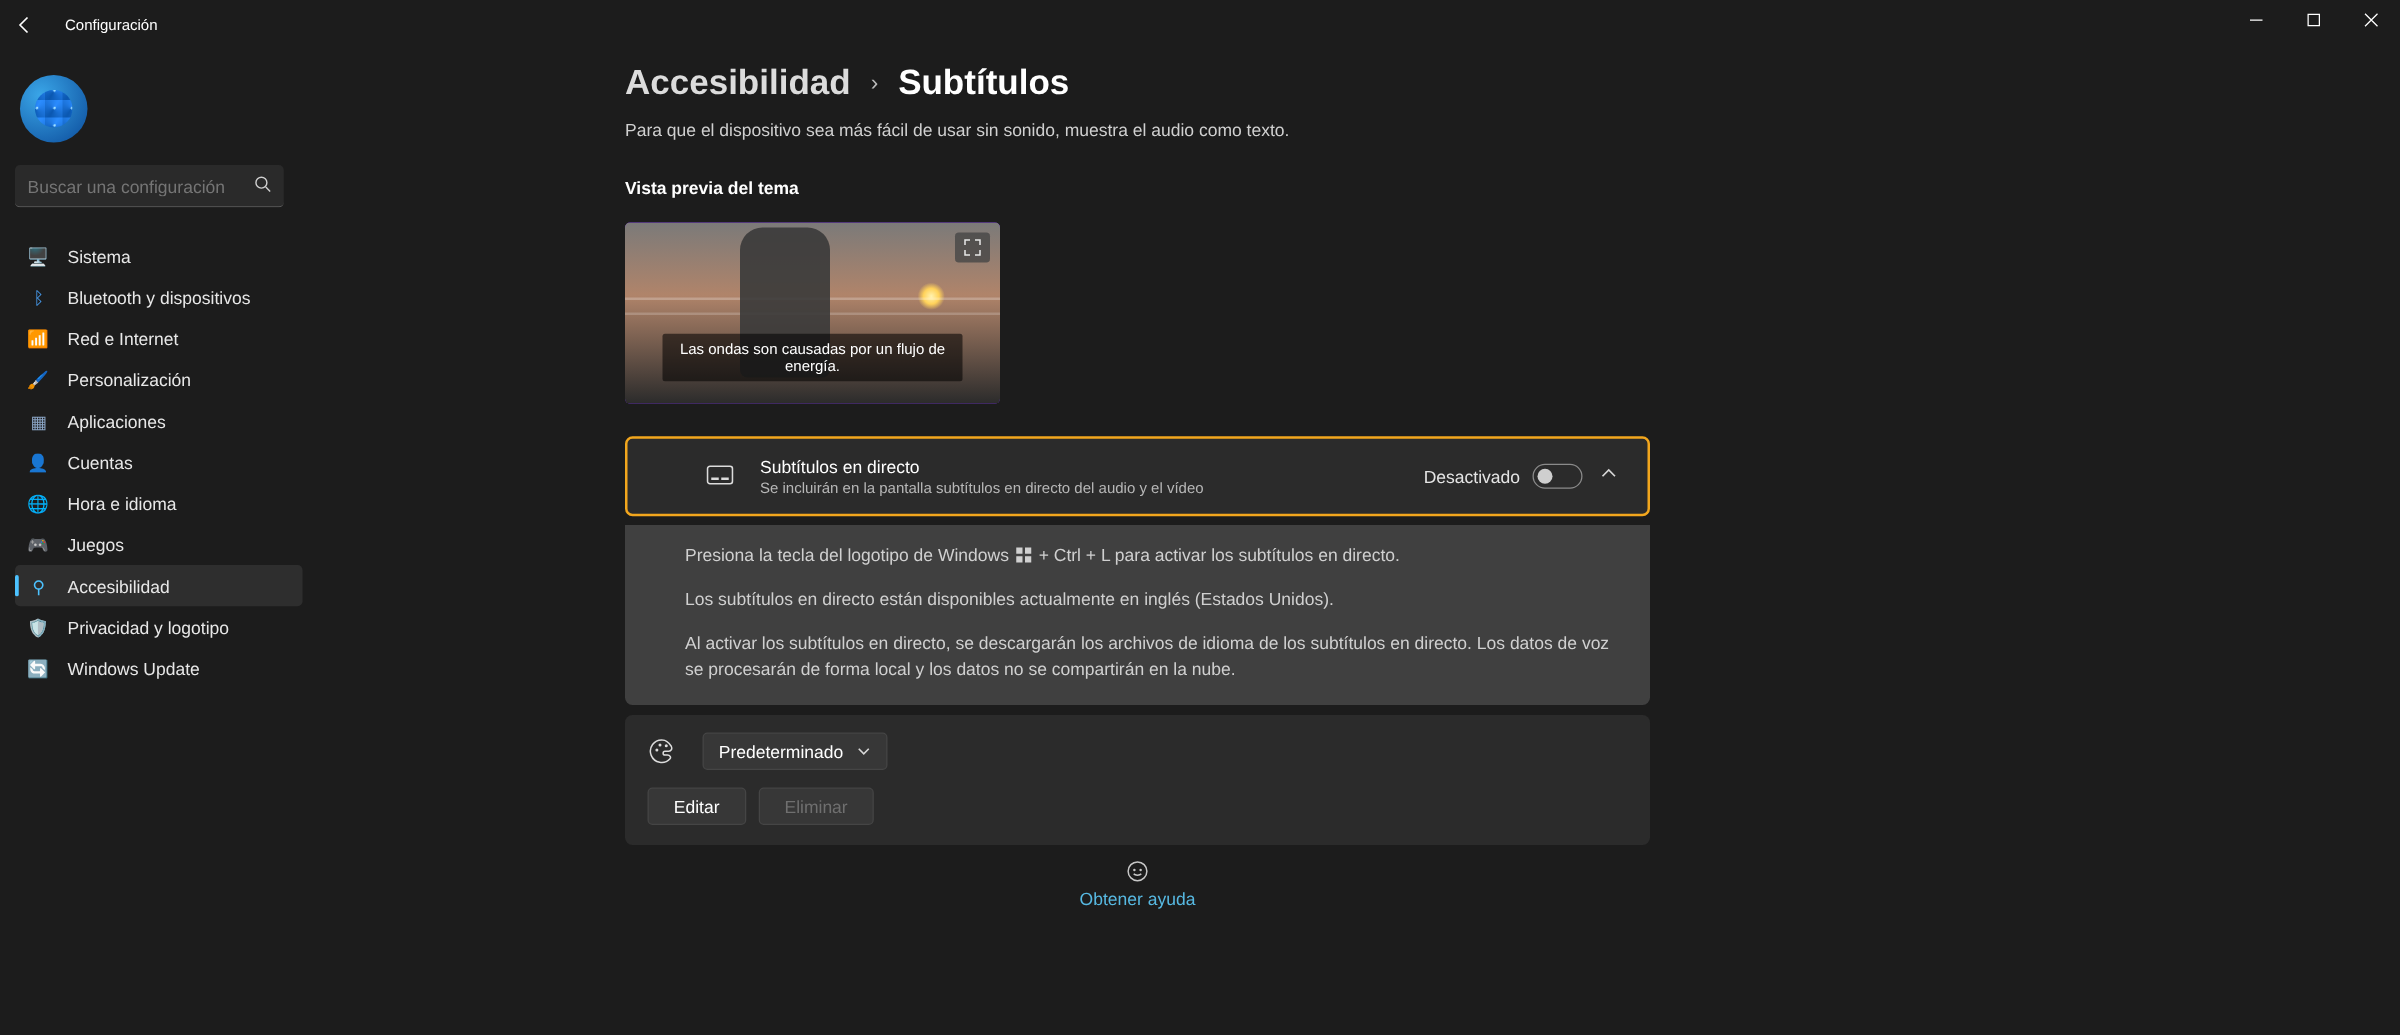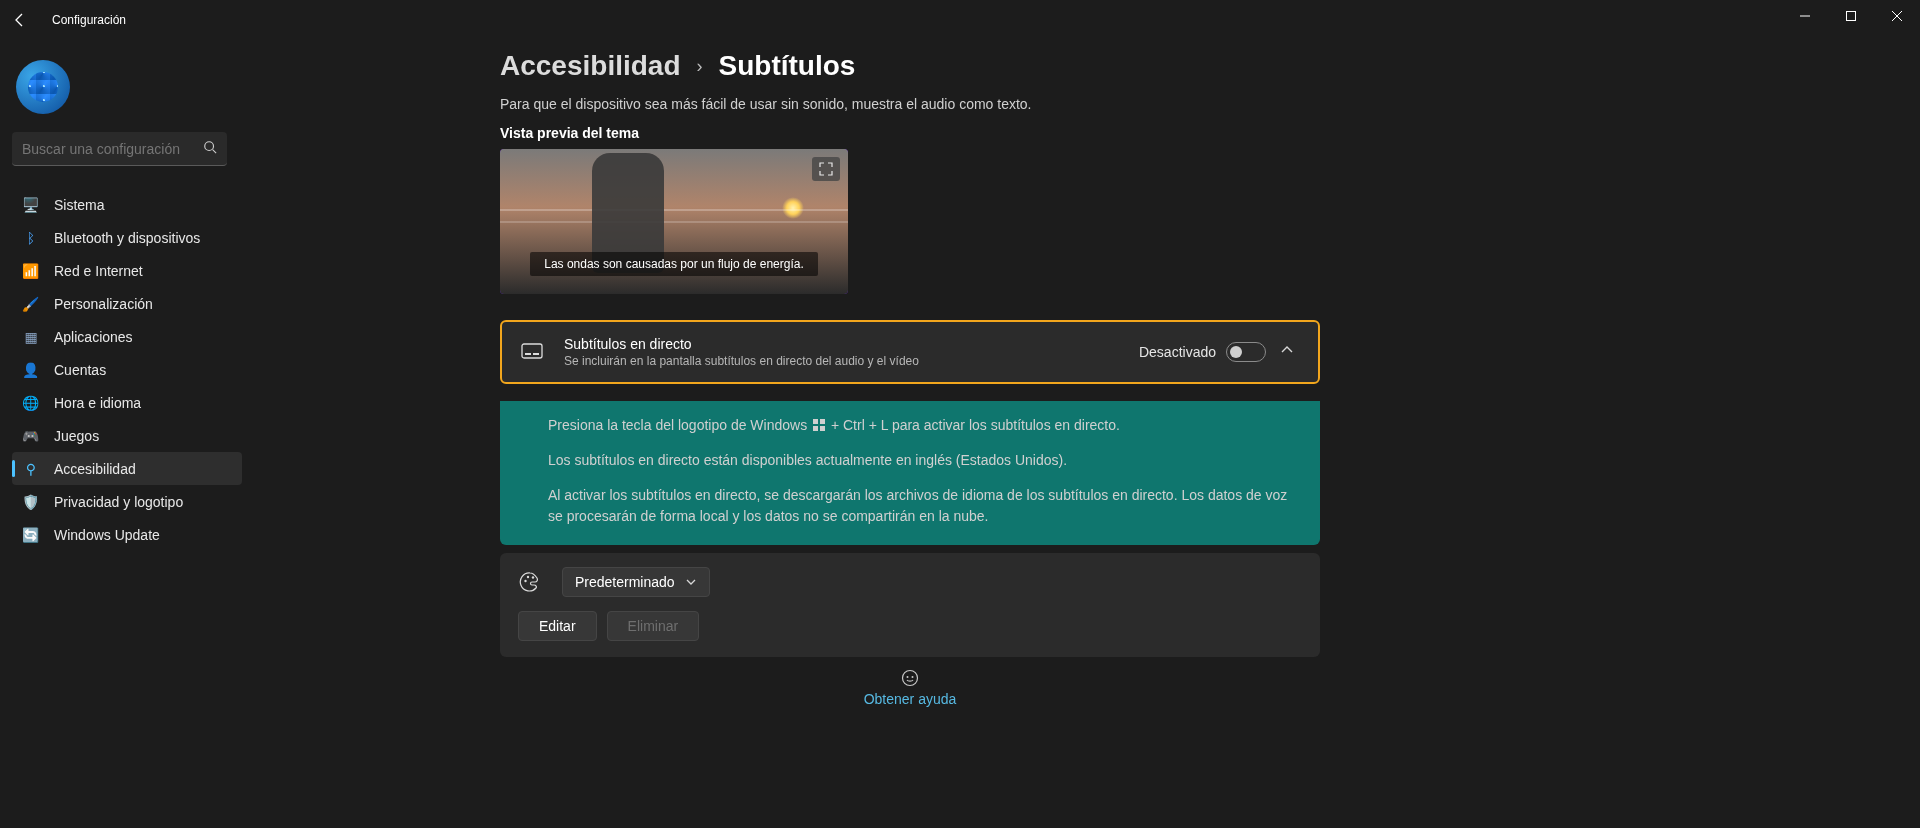--- a/index.html
+++ b/index.html
@@ -27,33 +27,33 @@
   .nav-item.active { background:#2e2e2e; position:relative;}
   .nav-item.active::before { content:""; position:absolute; left:0px; top:8px; bottom:8px; width:3px; background:#4cc2ff; border-radius:3px;}
 
   
   .main { position:absolute; left:500px; top:50px; width:820px; }
   .breadcrumb { display:flex; align-items:center; gap:16px; }
   .breadcrumb .crumb { font-size:28px; font-weight:600; color:#ffffff;}
   .breadcrumb .crumb.parent{ color:#dcdcdc; cursor:pointer;}
   .breadcrumb .sep { color:#bcbcbc; font-size:18px;}
   .subtitle { margin-top:14px; font-size:14px; color:#d0d0d0;}
-  .preview-label { margin-top:13px; font-size:14px; font-weight:600; color:#ffffff;}
-  .preview { position:relative; margin-top:8px; width:348px; height:145px; border-radius:4px; overflow:hidden; background:#6d28d9;}
+  .preview-label { margin-top:30px; font-size:14px; font-weight:600; color:#ffffff;}
+  .preview { position:relative; margin-top:20px; width:300px; height:145px; border-radius:4px; overflow:hidden; background:#6d28d9;}
   .preview .sky { position:absolute; inset:0; background:linear-gradient(180deg,#7b7a79 0%, #b0846a 40%, #2b2b2b 100%);}
   .preview .sun { position:absolute; right:44px; top:48px; width:22px; height:22px; border-radius:50%; background:radial-gradient(circle,#fff2b0 0%, #ffd25a 40%, rgba(255,210,90,0) 70%);}
   .preview .rail1 { position:absolute; left:0; top:60px; right:0; height:2px; background:rgba(255,255,255,0.25);}
   .preview .rail2 { position:absolute; left:0; top:72px; right:0; height:2px; background:rgba(255,255,255,0.2);}
   .preview .person { position:absolute; left:92px; top:4px; width:72px; height:120px; background:#3a3a3a; border-radius:18px 18px 6px 6px; opacity:0.9;}
   .preview .expand { position:absolute; right:8px; top:8px; width:28px; height:24px; background:rgba(70,70,70,0.8); border-radius:3px; display:flex; align-items:center; justify-content:center; cursor:pointer;}
   .preview .caption { position:absolute; left:30px; right:30px; bottom:18px; background:rgba(0,0,0,0.55); padding:5px 10px; font-size:12px; color:#fff; text-align:center; border-radius:2px;}
 
   
   .card { margin-top:26px; background:#2b2b2b; border-radius:6px; }
-  .card.highlight { border:2px solid #f2a61d; background:#2b2b2b; }
+  .card.highlight { border:2px solid #f2a61d; background:#2b2b2b;padding-left:44px; }
   .card .row { display:flex; align-items:center; padding:14px 18px; }
   .card .row .lead-icon { width:24px; height:24px; margin-right:20px; color:#dcdcdc; display:flex; align-items:center; justify-content:center; flex-shrink:0;}
   .card .row .texts { flex:1; }
   .card .row .ttl { font-size:14px; color:#fff;}
   .card .row .desc { font-size:12px; color:#b7b7b7; margin-top:2px;}
   .card .row .state { font-size:14px; color:#e5e5e5; margin-right:10px;}
   .toggle { width:40px; height:20px; border-radius:10px; border:1px solid #8b8b8b; background:#2b2b2b; position:relative; cursor:pointer;}
   .toggle::after { content:""; position:absolute; left:3px; top:3px; width:12px; height:12px; border-radius:50%; background:#cfcfcf;}
   .chev { margin-left:14px; color:#d7d7d7; cursor:pointer; width:20px;}
   .expanded-body { padding:14px 18px 18px 48px; color:#d0d0d0; font-size:14px; line-height:1.5;}
@@ -199,21 +199,21 @@
       </div>
       <div class="state">Desactivado</div>
       <div class="toggle"></div>
       <div class="chev">
         <svg width="14" height="14" viewBox="0 0 14 14">
             <path d="M2 9 L7 4 L12 9" stroke="#d7d7d7" stroke-width="1.4" fill="none"></path>
           </svg>
       </div>
     </div>
   </div>
-  <div class="card" style="margin-top:17px; border-top-left-radius:0; border-top-right-radius:0; background:#0f766e;">
+  <div class="card" style="margin-top:7px; border-top-left-radius:0; border-top-right-radius:0; background:#404040;">
     <div class="expanded-body">
       <p>
         <span>Presiona la tecla del logotipo de Windows </span><span class="winkey"><span class="a"></span><span class="b"></span><span class="c"></span><span class="d"></span></span><span> + Ctrl + L para activar los subtítulos en directo.</span>
       </p>
       <p>Los subtítulos en directo están disponibles actualmente en inglés (Estados Unidos).</p>
       <p>Al activar los subtítulos en directo, se descargarán los archivos de idioma de los subtítulos en directo. Los datos de voz se procesarán de forma local y los datos no se compartirán en la nube.</p>
     </div>
   </div>
 
   <div class="card style-card">

